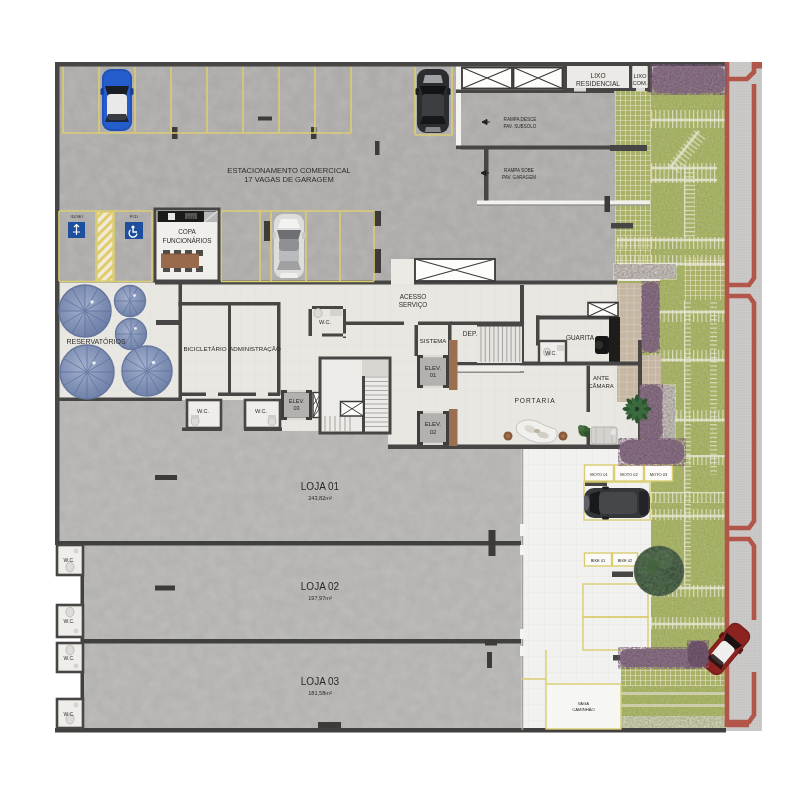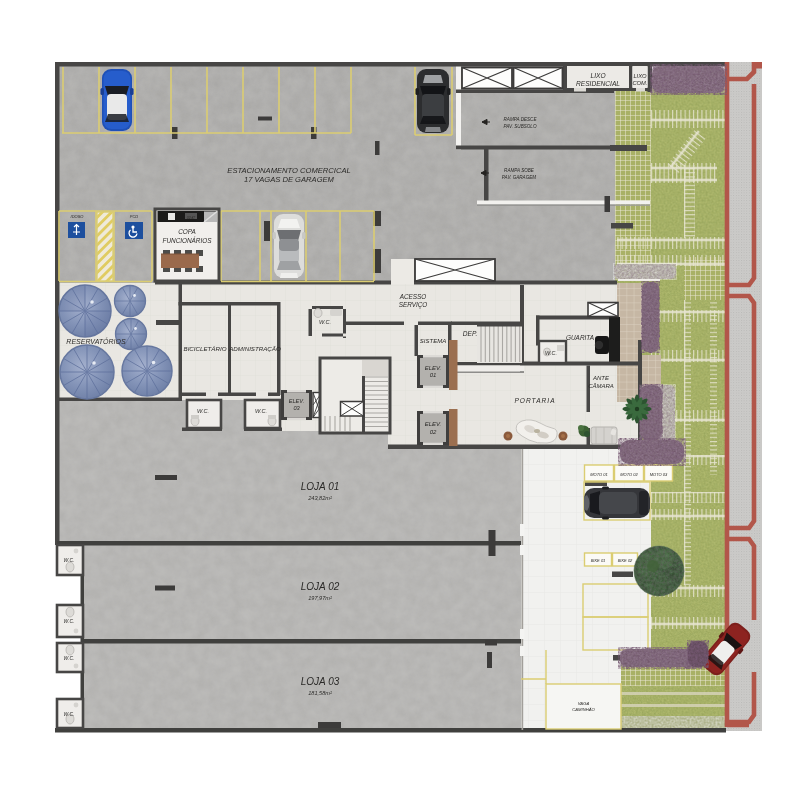--- a/index.html
+++ b/index.html
@@ -1,16 +1,16 @@
 <!DOCTYPE html>
 <html><head>
 <meta charset="utf-8">
 <style>
 html,body{margin:0;padding:0;background:#ffffff;}
-#plan{position:relative;width:800px;height:800px;background:#ffffff;font-family:"Liberation Sans",sans-serif;font-style:italic;}
+#plan{position:relative;width:800px;height:800px;background:#ffffff;font-family:"Liberation Sans",sans-serif;}
 svg{position:absolute;top:0;left:0;}
 text{font-family:"Liberation Sans",sans-serif;fill:#2b2a28;}
 </style>
 </head>
 <body>
 
 <div id="plan">
 <svg width="800" height="800" viewBox="0 0 800 800">
 <defs>
 <filter id="concN" x="-5%" y="-5%" width="110%" height="110%">

